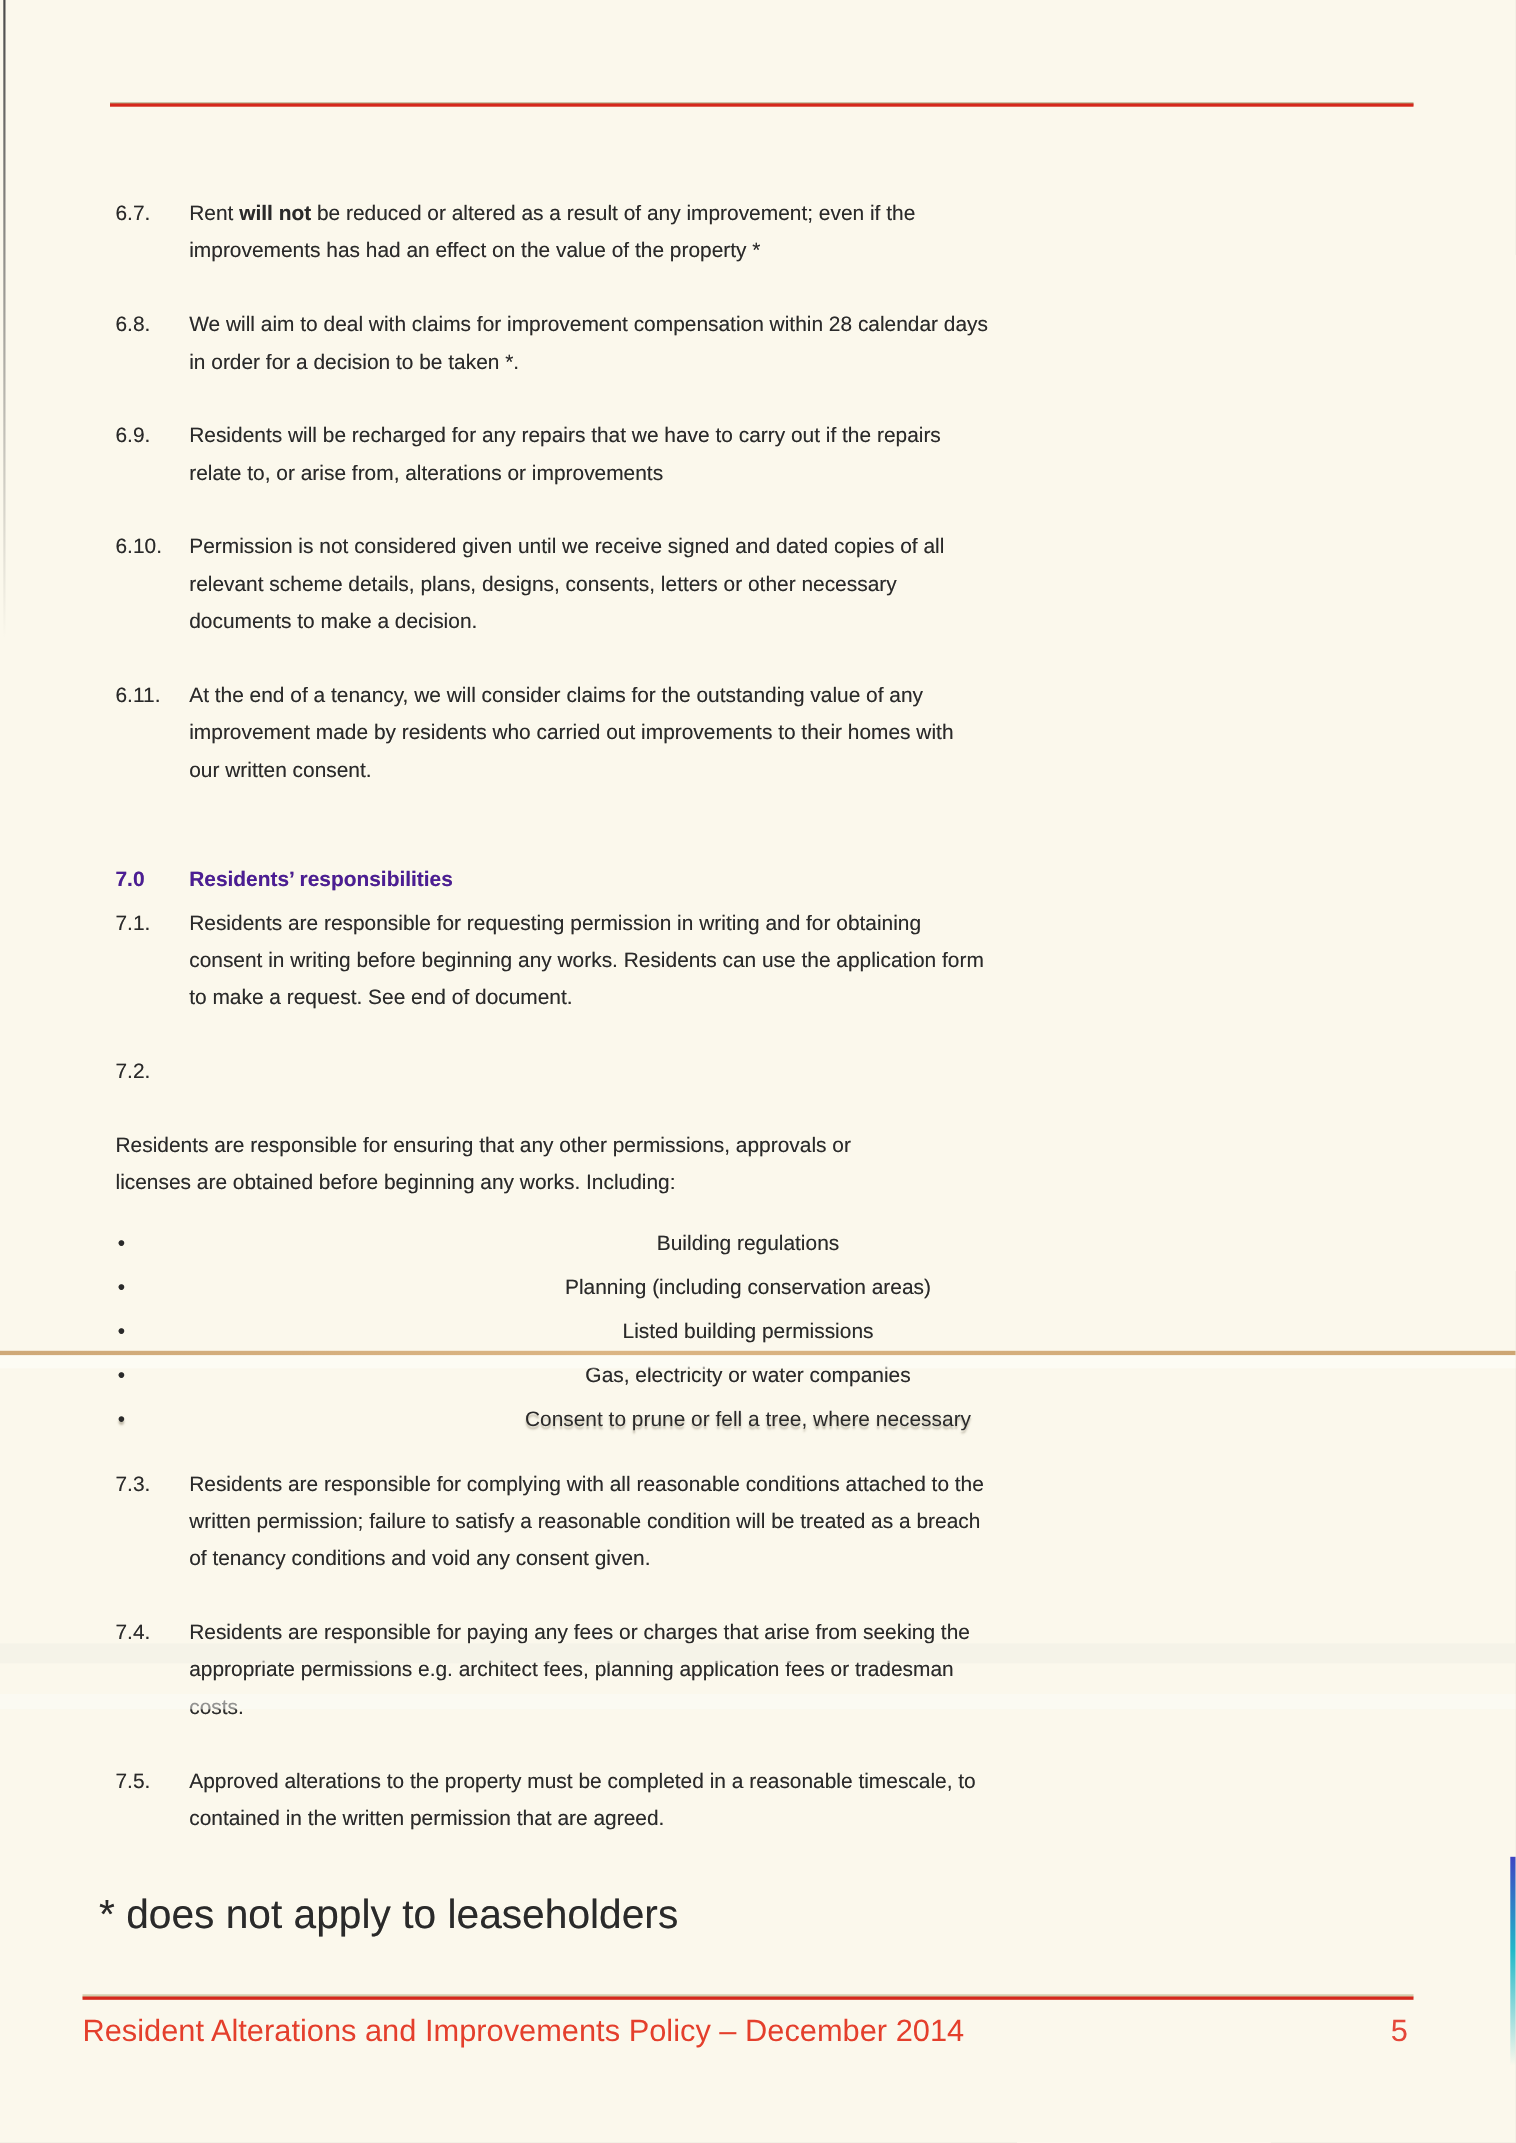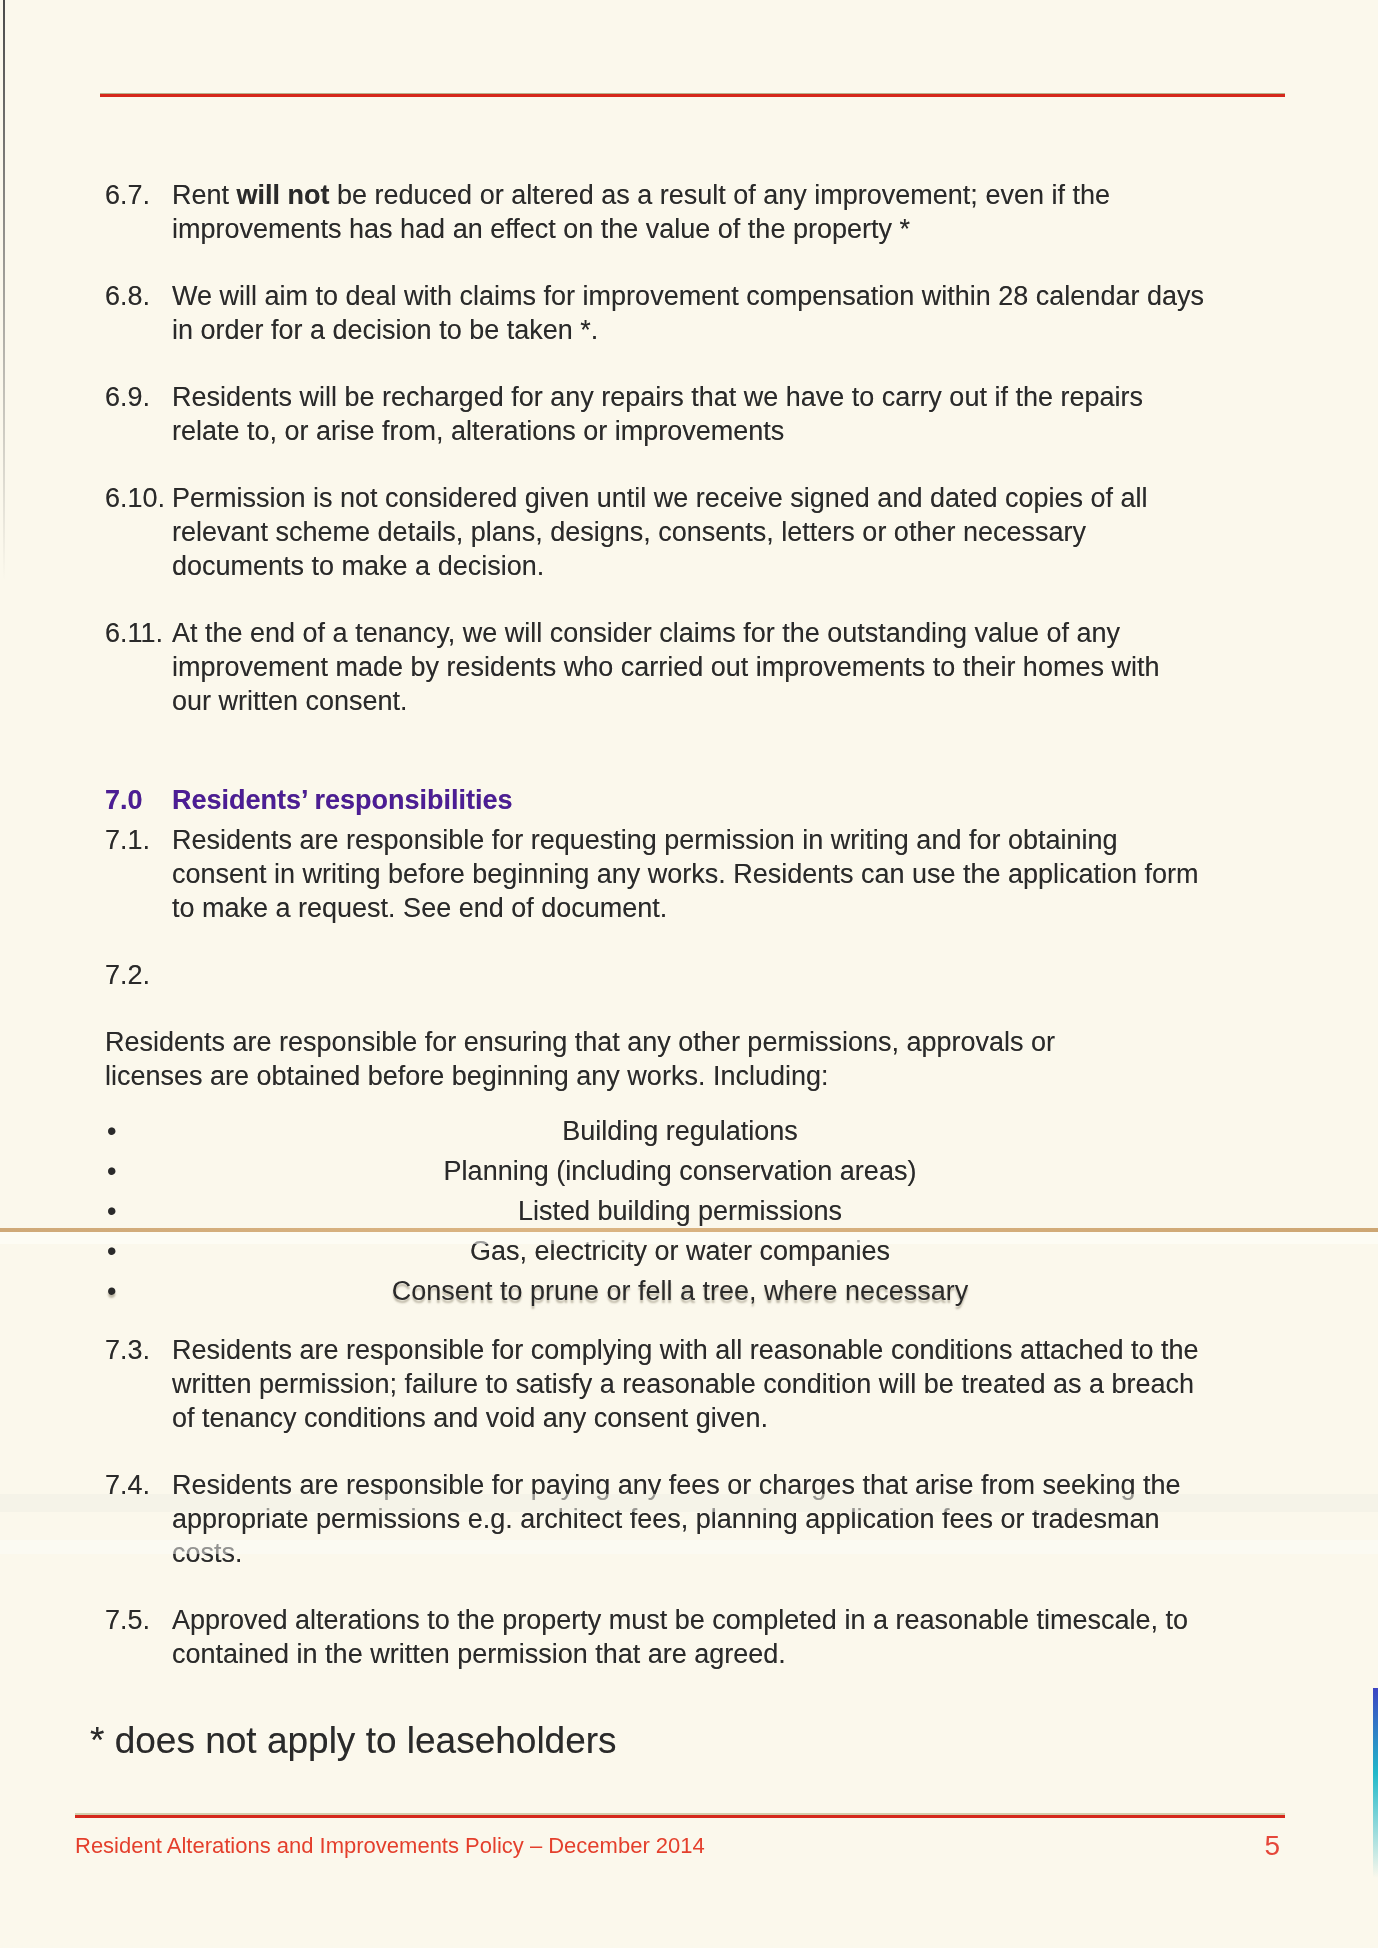--- a/index.html
+++ b/index.html
@@ -12,40 +12,40 @@
     overflow:hidden;
     text-shadow:0 0 0.6px rgba(45,45,45,.45);
   }
   
   .rule{position:absolute;height:3px;background:#d5281c;}
   .rule-top{left:100px;top:94px;width:1185px;box-shadow:0 -1px 0 rgba(115,105,45,.5);}
   .rule-footer{left:75px;top:1815px;width:1210px;box-shadow:0 -2px 0 rgba(135,125,55,.35);}
 
   .content{
     position:absolute;left:105px;top:178px;width:1190px;
-    font-size:27px;line-height:34px;
+    font-size:19px;line-height:34px;
   }
   .clause{display:flex;margin:0 0 33px 0;}
   .clause .num{flex:0 0 67px;width:67px;}
   .clause .body{width:1120px;}
   .tline{white-space:nowrap;}
 
   .heading{display:flex;margin:65px 0 6px 0;font-weight:bold;color:#4c1d95;}
   .heading .num{flex:0 0 67px;width:67px;}
 
   .bullets{list-style:none;margin:18px 0 0 2px;padding:0;text-align:center;}
   .bullets li{position:relative;line-height:40px;padding-left:28px;white-space:nowrap;}
   .bullets li::before{content:"\2022";position:absolute;left:0;top:0;}
   .bullets li.seam{text-shadow:0 3px 2px rgba(95,85,60,.4);filter:blur(0.3px);}
 
   .clause-72{margin-bottom:22px;flex-direction:column;}
 
   .footnote{position:absolute;left:90px;top:1724px;font-size:37px;line-height:34px;white-space:nowrap;}
 
-  .footer-title{position:absolute;left:75px;top:1829px;font-size:22px;line-height:34px;color:#e43f2c;white-space:nowrap;text-shadow:none;}
+  .footer-title{position:absolute;left:75px;top:1829px;font-size:28px;line-height:34px;color:#e43f2c;white-space:nowrap;text-shadow:none;}
   .page-num{position:absolute;right:98px;top:1829px;font-size:28px;line-height:34px;color:#e5473a;text-shadow:none;}
 
   
   .seam-line{position:absolute;left:0;top:1228px;width:100%;height:4px;
     background:linear-gradient(to right,#caa06b,#d8ae78 40%,#c89d66);opacity:.9;}
   .seam-glow{position:absolute;left:0;top:1232px;width:100%;height:12px;background:rgba(255,255,251,.55);}
   .band-1{position:absolute;left:0;top:1494px;width:100%;height:18px;background:rgba(240,238,229,.55);}
   .band-2{position:absolute;left:0;top:1540px;width:100%;height:14px;background:rgba(252,252,247,.5);}
   .edge-left{position:absolute;left:3px;top:0;width:2px;height:580px;
     background:linear-gradient(to bottom,#4a4a4a,rgba(74,74,74,0));}

